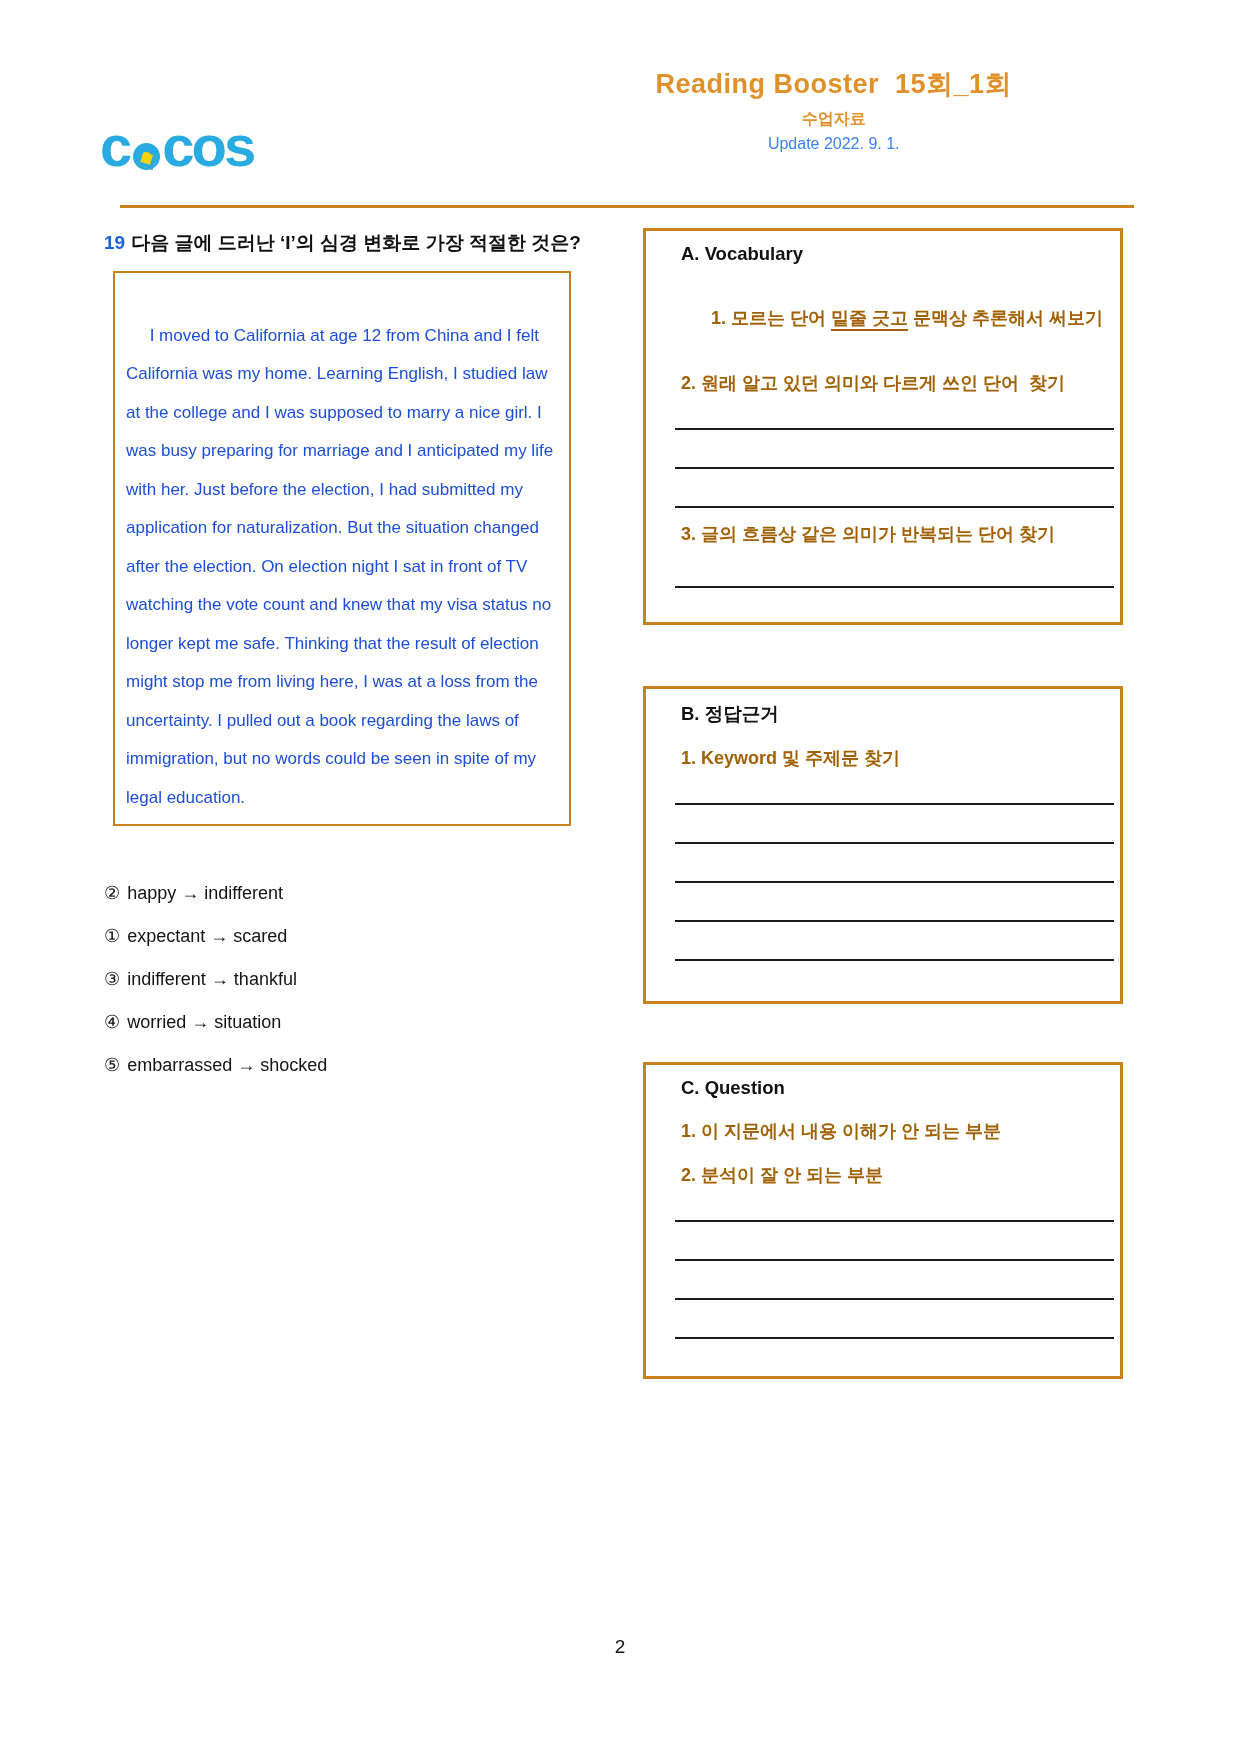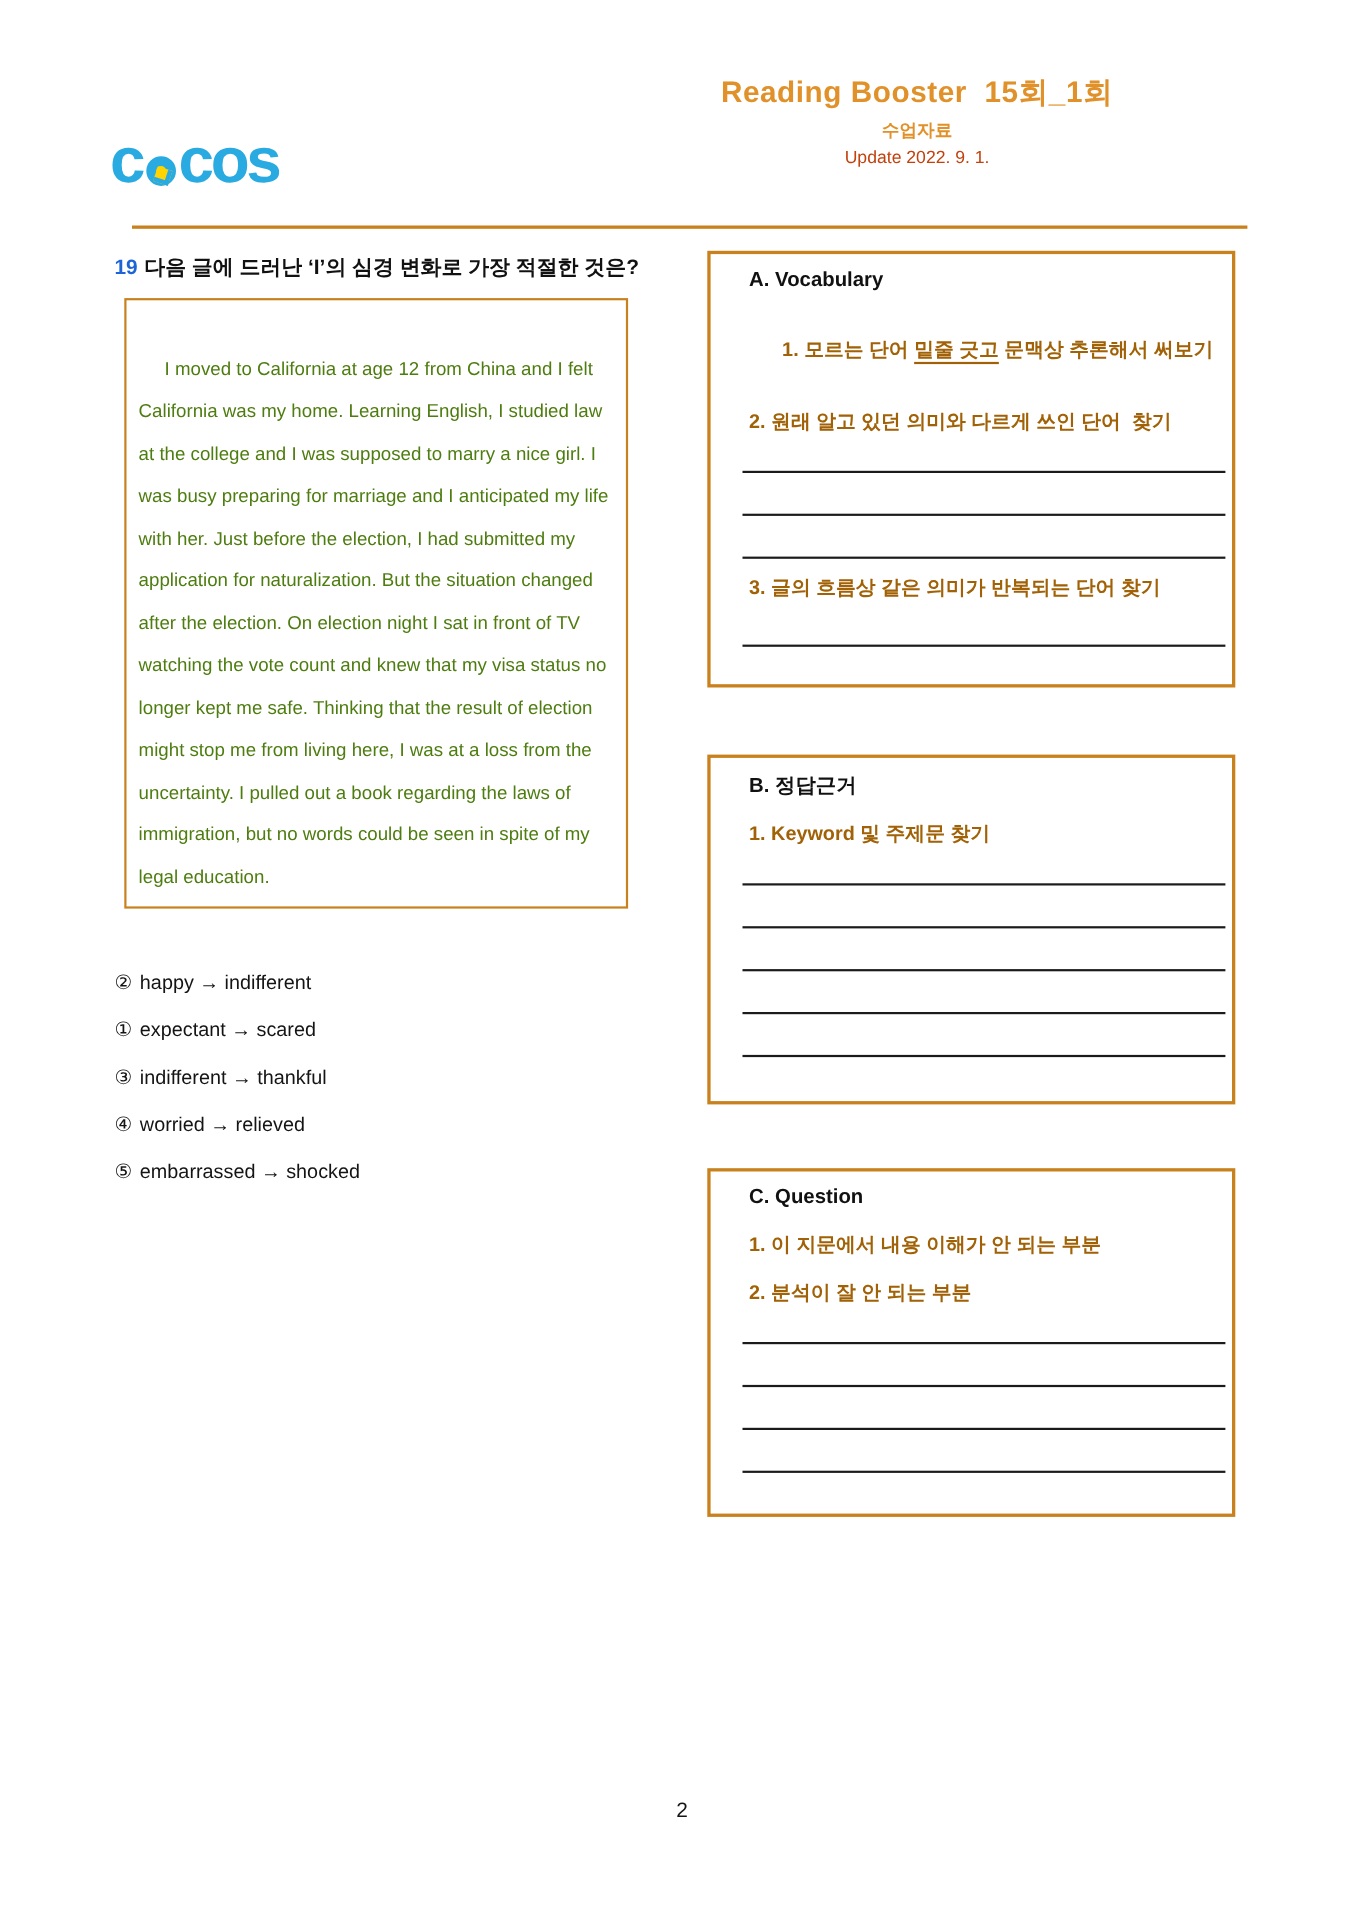--- a/index.html
+++ b/index.html
@@ -21,21 +21,21 @@
     text-align: center;
   }
   .h-title {
     font-size: 27px;
     font-weight: bold;
     color: #e0912a;
     letter-spacing: 0.5px;
     white-space: pre;
   }
   .h-sub { font-size: 16px; color: #e0912a; margin-top: 7px; font-weight: bold; }
-  .h-upd { font-size: 16px; color: #c2410c; margin-top: 5px; }
+  .h-upd { font-size: 16px; color: #3b82f6; margin-top: 5px; }
 
   .logo {
     position: absolute;
     left: 100px;
     top: 112px;
     height: 62px;
     white-space: nowrap;
   }
   .logo .lg {
     font-size: 58px;
@@ -91,21 +91,21 @@
   .passage {
     position: absolute;
     left: 113px;
     top: 271px;
     width: 458px;
     height: 555px;
     border: 2px solid #c8811c;
     padding: 5px 11px 0 11px;
     font-size: 17px;
     line-height: 38.5px;
-    color: #4d7c0f;
+    color: #1d4ed8;
     overflow: hidden;
     white-space: pre-wrap;
   }
 
   .options {
     position: absolute;
     left: 104px;
     top: 872px;
     font-size: 18px;
     line-height: 43px;
@@ -194,21 +194,21 @@
     <div class="opt">
       <span class="mk">②</span><span>happy → indifferent</span>
     </div>
     <div class="opt">
       <span class="mk">①</span><span>expectant → scared</span>
     </div>
     <div class="opt">
       <span class="mk">③</span><span>indifferent → thankful</span>
     </div>
     <div class="opt">
-      <span class="mk">④</span><span>worried → relieved</span>
+      <span class="mk">④</span><span>worried → situation</span>
     </div>
     <div class="opt">
       <span class="mk">⑤</span><span>embarrassed → shocked</span>
     </div>
   </div>
 
   <div class="box box-a">
     <div class="bx-title">A. Vocabulary</div>
     <div class="bx-item">
       <span>1. 모르는 단어 </span><span class="ul">밑줄 긋고</span><span> 문맥상 추론해서 써보기</span>

